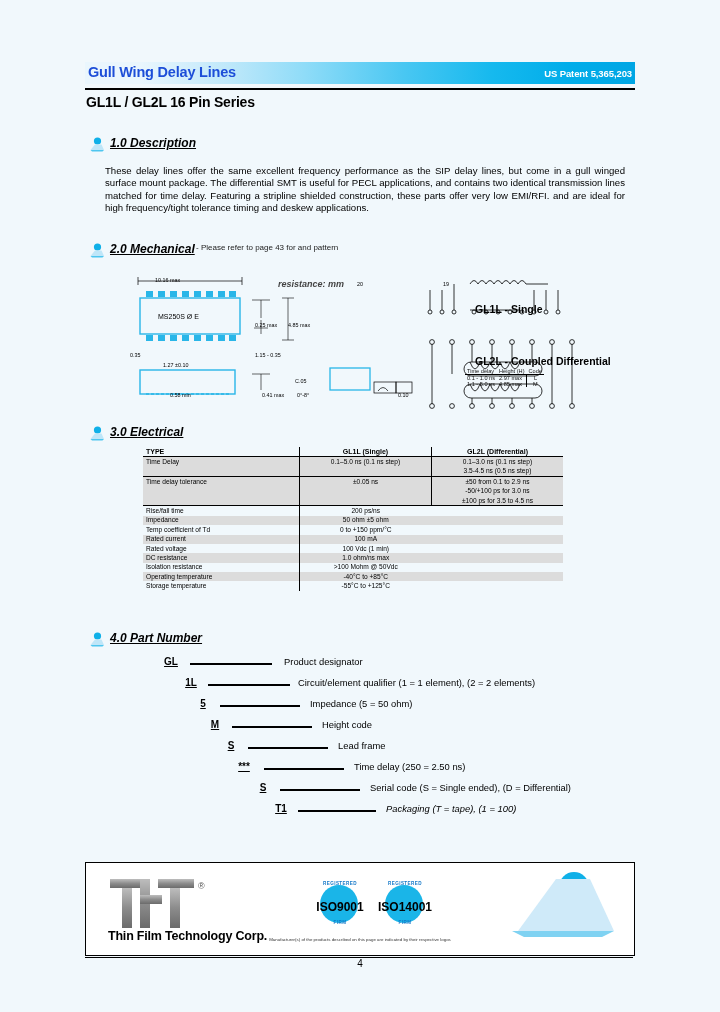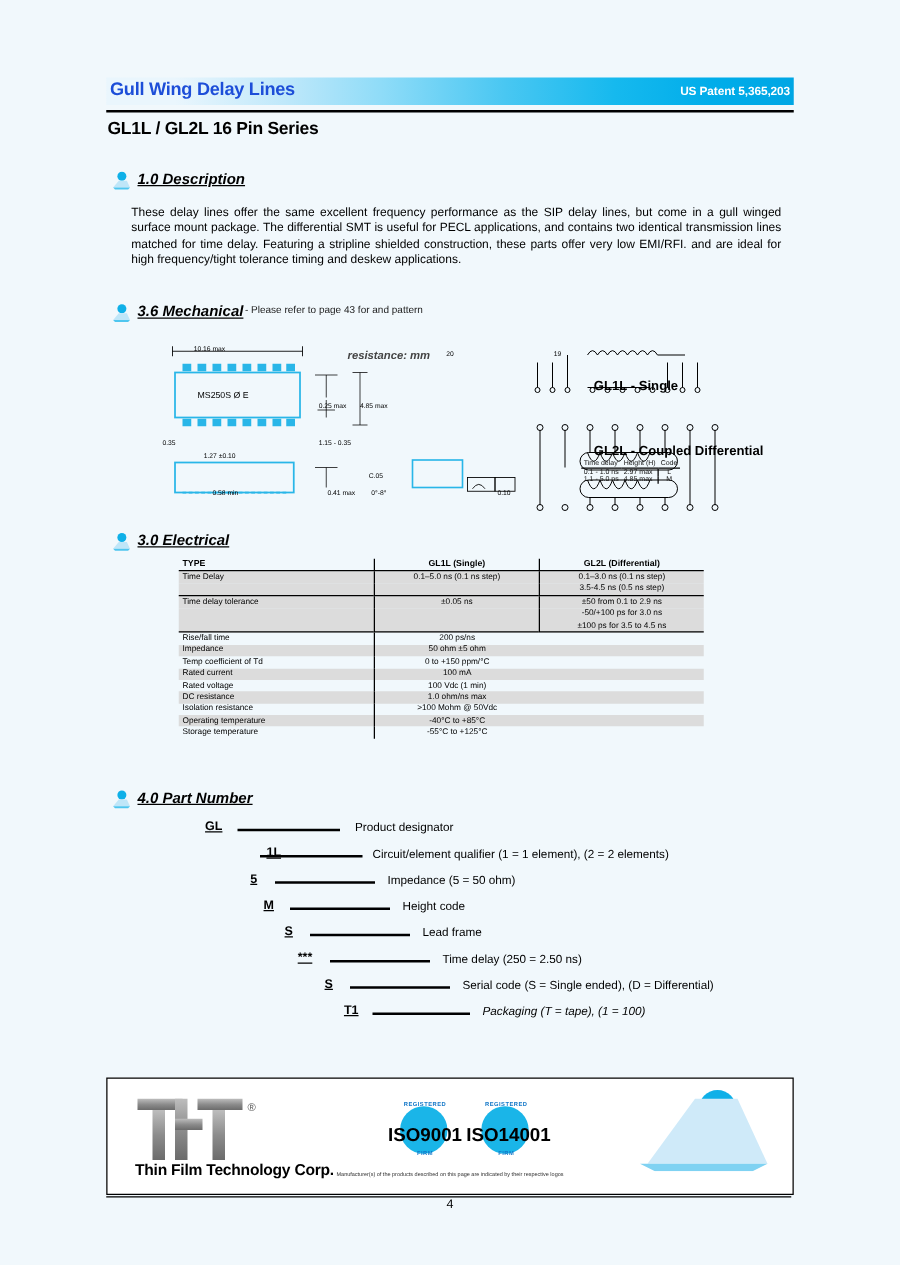--- a/index.html
+++ b/index.html
@@ -108,21 +108,21 @@
     background:#1ab5e8;
   }
   .iso .arc-top,.iso .arc-bot{
     position:absolute;left:0;width:52px;text-align:center;
     font-size:4.6px;font-weight:bold;color:#1478c8;letter-spacing:0.4px;
   }
   .iso .arc-top{top:0;}
   .iso .arc-bot{top:39px;}
   .iso .label{
     position:absolute;left:-6px;top:19px;width:64px;text-align:center;
-    font-size:15px;font-weight:bold;color:#000;
+    font-size:12px;font-weight:bold;color:#000;
   }
   .fineprint{
     position:absolute;left:0;top:74px;width:548px;text-align:center;
     font-size:4.4px;color:#333;
   }
   .wave{position:absolute;right:14px;top:8px;}
   .pgnum{
     position:absolute;left:0;top:958px;width:720px;text-align:center;
     font-size:10px;
   }
@@ -152,21 +152,21 @@
   <div class="desc">These delay lines offer the same excellent frequency performance as the SIP delay lines, but come in a gull winged surface mount package.  The differential SMT is useful for PECL applications, and contains two identical transmission lines matched for time delay.  Featuring a stripline shielded construction, these parts offer very low EMI/RFI. and are ideal for high frequency/tight tolerance timing and deskew applications.</div>
 
   <div class="sec" style="left:88px;top:242px;">
     <span class="ico">
       <svg width="18" height="16" viewBox="0 0 18 16">
         <ellipse cx="9.5" cy="4" rx="3.6" ry="3.6" fill="#0fb0e8"></ellipse>
         <path d="M2.5 13 L7 7.5 L13.5 7.5 L16 13 Z" fill="#bfe6f8"></path>
         <path d="M2.5 13 L16 13 L14.5 14.6 L4 14.6 Z" fill="#4fc6ef"></path>
       </svg>
     </span>
-    <span class="lbl">3.6  Mechanical</span>
+    <span class="lbl">2.0  Mechanical</span>
     <span class="note" style="left:108px;">- Please refer to page 43 for  and pattern</span>
   </div>
 
   <div class="dimnote">resistance: mm</div>
 
   <div class="mech">
     <svg width="500" height="150" viewBox="0 0 500 150">
       <g stroke="#000" stroke-width="0.7" fill="none">
 
         <line x1="8" y1="11" x2="112" y2="11"></line>
@@ -436,21 +436,21 @@
     <span class="lbl">4.0  Part Number</span>
   </div>
 
   <div class="pn">
     <div class="row" style="top:6px;">
       <span class="code" style="left:18px;width:26px;text-align:center;">GL</span>
       <span class="lead" style="left:50px;width:82px;"></span>
       <span class="txt" style="left:144px;">Product designator</span>
     </div>
     <div class="row" style="top:27px;">
-      <span class="code" style="left:38px;width:26px;margin-left:28px;">1L</span>
+      <span class="code" style="left:38px;width:26px;">1L</span>
       <span class="lead" style="left:68px;width:82px;"></span>
       <span class="txt" style="left:158px;">Circuit/element qualifier (1 = 1 element), (2 = 2 elements)</span>
     </div>
     <div class="row" style="top:48px;">
       <span class="code" style="left:52px;width:22px;">5</span>
       <span class="lead" style="left:80px;width:80px;"></span>
       <span class="txt" style="left:170px;">Impedance (5 = 50 ohm)</span>
     </div>
     <div class="row" style="top:69px;">
       <span class="code" style="left:64px;width:22px;">M</span>

